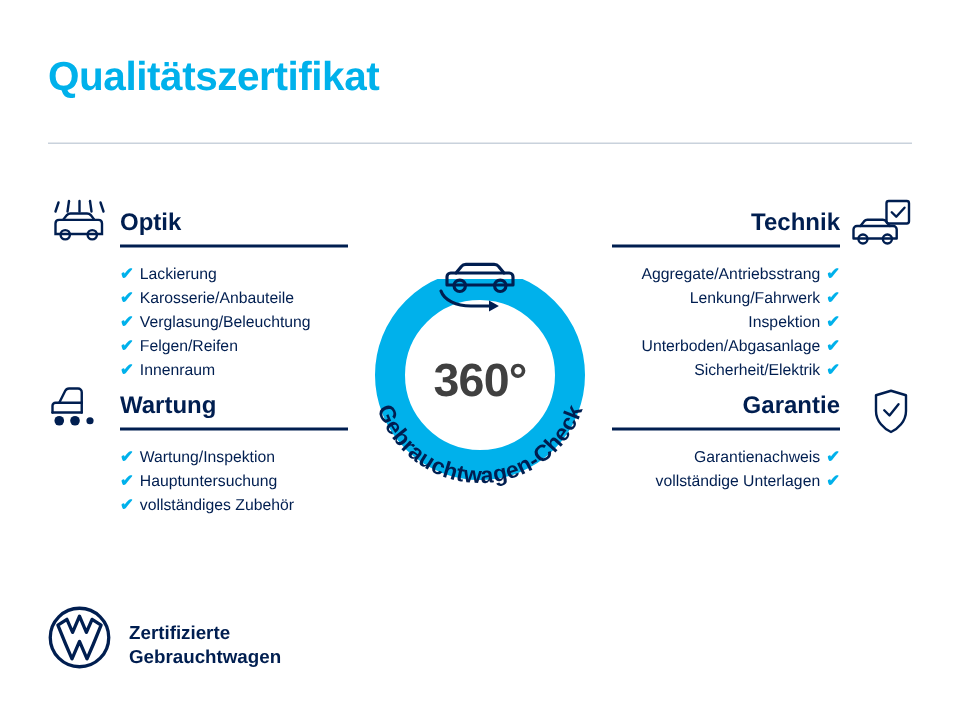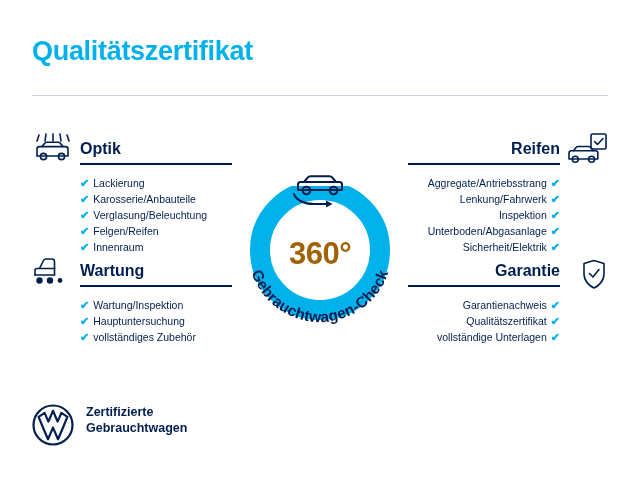--- a/index.html
+++ b/index.html
@@ -132,21 +132,21 @@
     background: #ffffff;
   }
   .badge-360 {
     position: absolute;
     left: 0;
     top: 78px;
     width: 184px;
     text-align: center;
     font-size: 31px;
     font-weight: bold;
-    color: #a16207;
+    color: #404040;
     letter-spacing: -0.5px;
   }
   .badge-caption {
     position: absolute;
     left: 0;
     top: 0;
     width: 184px;
     height: 184px;
     pointer-events: none;
   }
@@ -164,21 +164,21 @@
     width: 72px;
     height: 48px;
   }
 
   
   .footer {
     position: absolute;
     left: 32px;
     top: 404px;
     display: flex;
-    align-items: flex-start;
+    align-items: flex-end;
   }
   .vw-logo {
     width: 42px;
     height: 42px;
     flex: 0 0 42px;
   }
   .footer-text {
     margin-left: 12px;
     font-size: 12.5px;
     font-weight: bold;
@@ -227,21 +227,21 @@
         <rect x="25" y="2" width="15" height="15" rx="1.5"></rect>
         <polyline points="28.5,9.5 31.5,12.5 37,6.5"></polyline>
         <path d="M3 27 L3 21 C3 19.7 4 18.7 5.3 18.7 L7.6 18.7 L10 15.6 C10.6 14.9 11.4 14.5 12.3 14.5 L22.5 14.5 C23.4 14.5 24.2 14.9 24.8 15.6 L27.2 18.7 L29.5 18.7 C30.8 18.7 31.8 19.7 31.8 21 L31.8 27 L3 27 Z"></path>
         <line x1="7.6" y1="18.7" x2="27.2" y2="18.7"></line>
         <circle cx="9.3" cy="27.3" r="3"></circle>
         <circle cx="25.6" cy="27.3" r="3"></circle>
       </g>
     </svg>
   </div>
   <div class="quad quad-right quad-technik">
-    <div class="quad-head">Reifen</div>
+    <div class="quad-head">Technik</div>
     <div class="head-rule"></div>
     <ul class="item-list">
       <li class="item"><span>Aggregate/Antriebsstrang</span><span class="check">✔</span></li>
       <li class="item"><span>Lenkung/Fahrwerk</span><span class="check">✔</span></li>
       <li class="item"><span>Inspektion</span><span class="check">✔</span></li>
       <li class="item"><span>Unterboden/Abgasanlage</span><span class="check">✔</span></li>
       <li class="item"><span>Sicherheit/Elektrik</span><span class="check">✔</span></li>
     </ul>
   </div>
 
@@ -276,21 +276,20 @@
         <path d="M16 5.5 L26 2.5 L36 5.5 L36 16 C36 23 30.5 28 26 30 C21.5 28 16 23 16 16 Z"></path>
         <polyline points="21.5,15.5 25,19 31,11.5"></polyline>
       </g>
     </svg>
   </div>
   <div class="quad quad-right quad-garantie">
     <div class="quad-head">Garantie</div>
     <div class="head-rule"></div>
     <ul class="item-list">
       <li class="item"><span>Garantienachweis</span><span class="check">✔</span></li>
-      <li class="item"><span>Qualitätszertifikat</span><span class="check">✔</span></li>
       <li class="item"><span>vollständige Unterlagen</span><span class="check">✔</span></li>
     </ul>
   </div>
 
   <div class="badge">
     <div class="badge-ring"></div>
     <div class="badge-notch"></div>
 
     <div class="badge-car">
       <svg viewBox="0 0 72 48" width="72" height="48">

